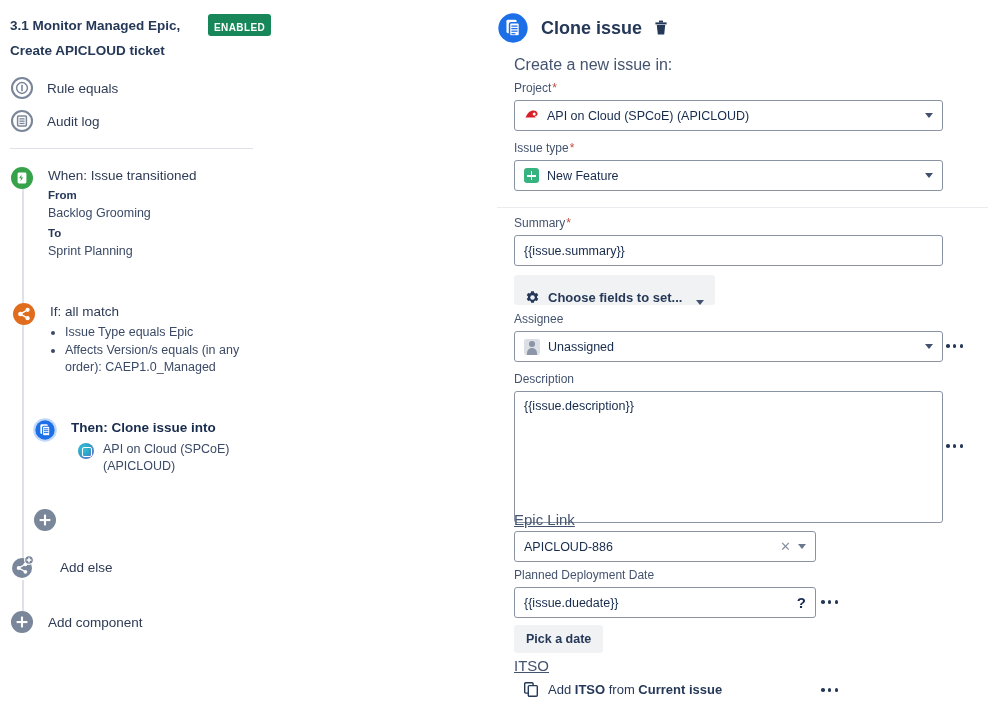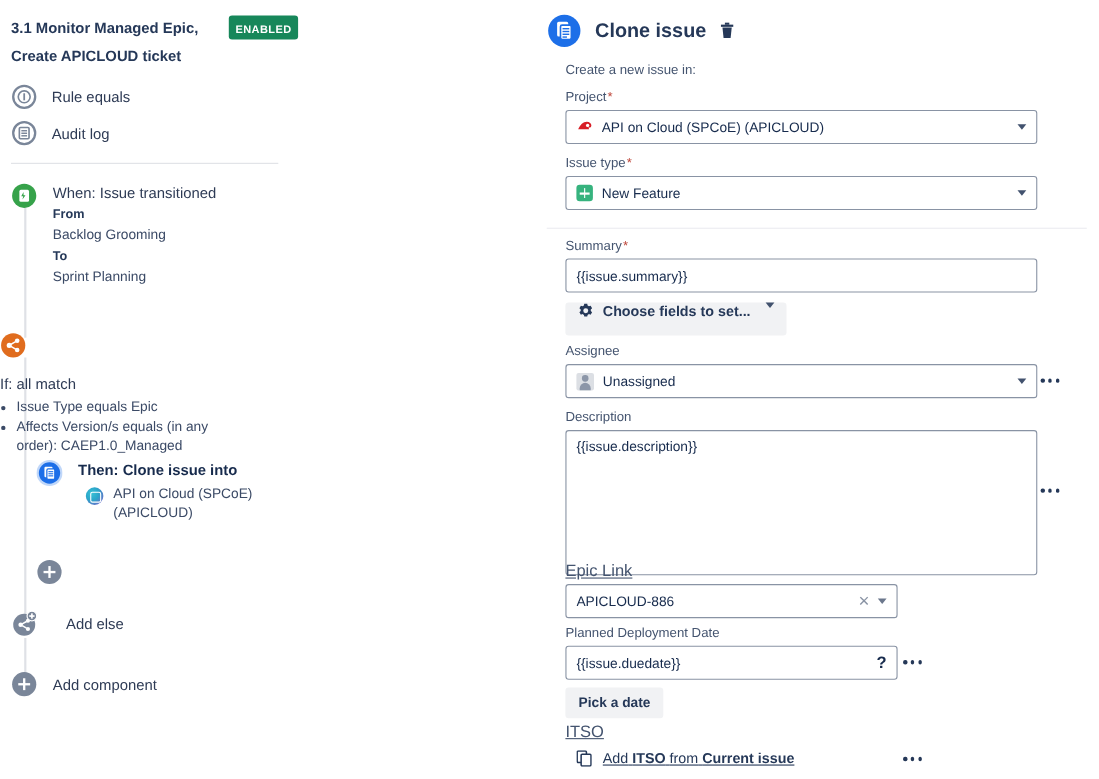--- a/index.html
+++ b/index.html
@@ -66,21 +66,21 @@
   }
   .then-sub-text { font-size: 12.5px; color: #3b4a66; line-height: 17px; width: 150px; }
 
   
   .right-panel { position: absolute; left: 497px; top: 0; width: 502px; height: 708px; }
 
   .panel-head { position: absolute; left: 0; top: 12px; display: flex; align-items: center; gap: 12px; }
   .panel-title { font-size: 18px; font-weight: bold; color: #253858; }
   .trash { width: 14px; height: 16px; position: relative; cursor: pointer; }
 
-  .helper-text { position: absolute; left: 17px; top: 56px; font-size: 12px; color: #44546f; }
+  .helper-text { position: absolute; left: 17px; top: 56px; font-size: 16px; color: #44546f; }
 
   .field-label {
     font-size: 12px; color: #44546f; line-height: 15px; margin-bottom: 4px;
   }
   .field-label .req { color: #bf4b3f; margin-left: 1px; }
   .field-label.small { font-size: 15px; text-decoration: underline; }
 
   .input-box {
     border: 1px solid #8993a4; border-radius: 3px; background: #fff;
     height: 31px; display: flex; align-items: center; padding: 0 9px;
@@ -112,21 +112,21 @@
   .ico-avatar::before {
     content: ""; position: absolute; left: 5.2px; top: 2.6px; width: 5.6px; height: 5.6px;
     border-radius: 50%; background: #8c96a8;
   }
   .ico-avatar::after {
     content: ""; position: absolute; left: 2.6px; top: 9.2px; width: 10.8px; height: 7px;
     border-radius: 5px 5px 0 0; background: #8c96a8;
   }
 
   .btn-choose {
-    display: inline-flex; align-items: flex-start; gap: 8px;
+    display: inline-flex; align-items: flex-end; gap: 8px;
     background: #f1f2f4; border: none; border-radius: 3px;
     height: 30px; padding: 0 11px; cursor: pointer;
     font-size: 13px; font-weight: bold; color: #253858;
     font-family: "Liberation Sans", sans-serif;
   }
   .gear { width: 15px; height: 15px; position: relative; flex: 0 0 15px; }
 
   .btn-pick {
     display: inline-flex; align-items: center; justify-content: center;
     background: #f1f2f4; border: none; border-radius: 3px;
@@ -148,21 +148,21 @@
   .clear-x {
     font-size: 13px; color: #8993a4; margin-right: 7px; cursor: pointer; line-height: 1;
   }
   .tri-down {
     width: 0; height: 0; border-left: 4px solid transparent; border-right: 4px solid transparent;
     border-top: 5px solid #6b778c;
   }
   .qmark { font-size: 15px; font-weight: bold; color: #172b4d; margin-left: 6px; }
 
   .copy-ico { width: 14px; height: 15px; position: relative; flex: 0 0 14px; }
-  .itso-row { display: flex; align-items: center; gap: 10px; font-size: 13px; color: #253858; text-decoration: underline; }
+  .itso-row { display: flex; align-items: center; gap: 10px; font-size: 13px; color: #253858; }
   .itso-row b { font-weight: bold; }
 </style>
 </head>
 <body>
 
 <div class="page">
 
   <div class="left-panel">
 
     <div class="rule-header">
@@ -209,21 +209,21 @@
       </span>
       <div class="node-body">
         <div class="node-title">When: Issue transitioned</div>
         <div class="kv-key">From</div>
         <div class="kv-val">Backlog Grooming</div>
         <div class="kv-key">To</div>
         <div class="kv-val">Sprint Planning</div>
       </div>
     </div>
 
-    <div class="node" style="left:0; top:302px;flex-direction:column;">
+    <div class="node" style="left:12px; top:302px;">
       <span class="node-ico">
         <svg width="24" height="24" viewBox="0 0 24 24">
           <circle cx="12" cy="12" r="11" fill="#e06c1e"></circle>
           <circle cx="15.6" cy="7.8" r="2.1" fill="#fff"></circle>
           <circle cx="15.6" cy="16.2" r="2.1" fill="#fff"></circle>
           <circle cx="8.4" cy="12" r="2.3" fill="#fff"></circle>
           <path d="M9.9 11.1 L14.2 8.6 M9.9 12.9 L14.2 15.4" stroke="#fff" stroke-width="1.5"></path>
         </svg>
       </span>
       <div class="node-body">

